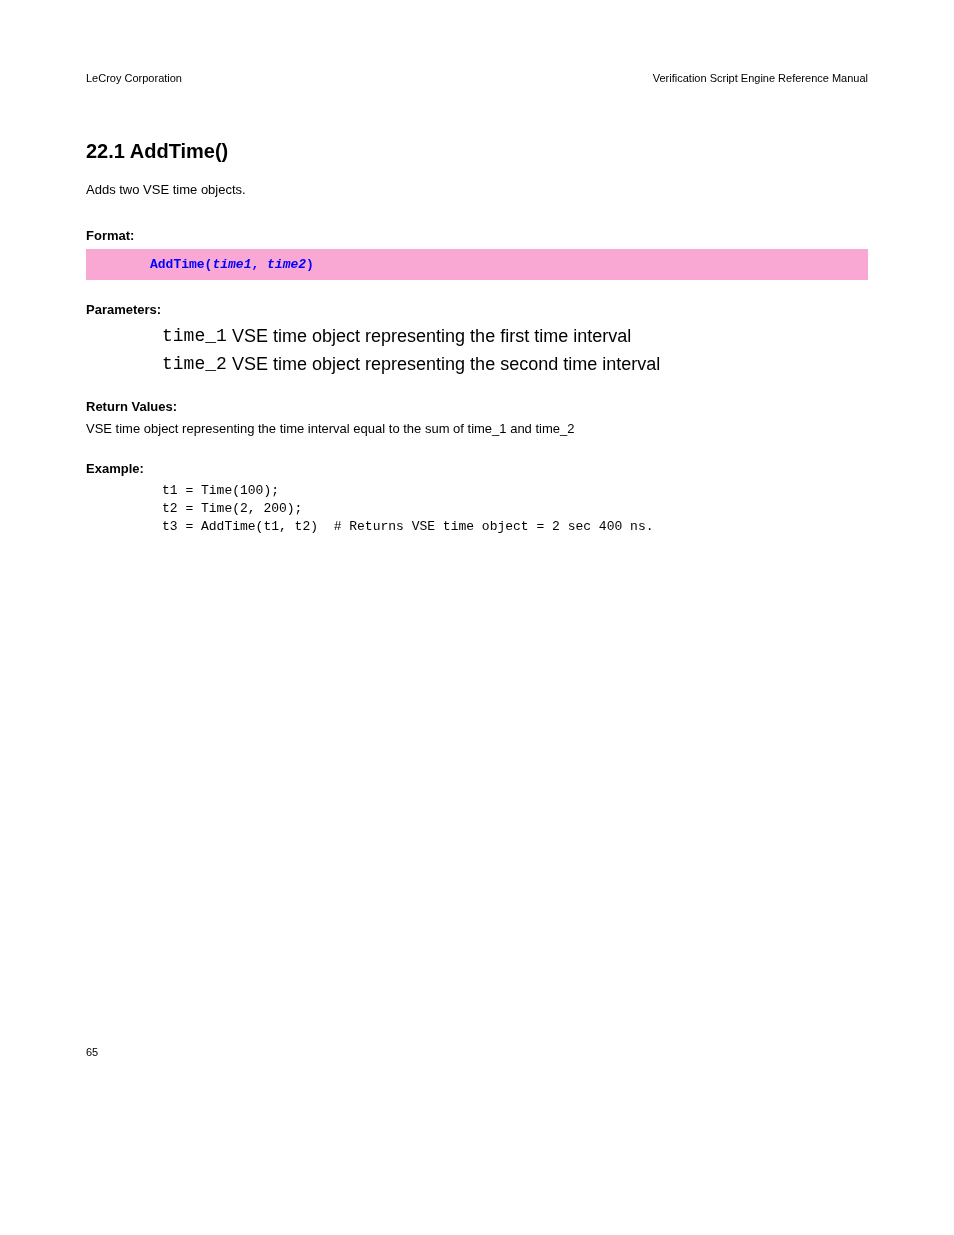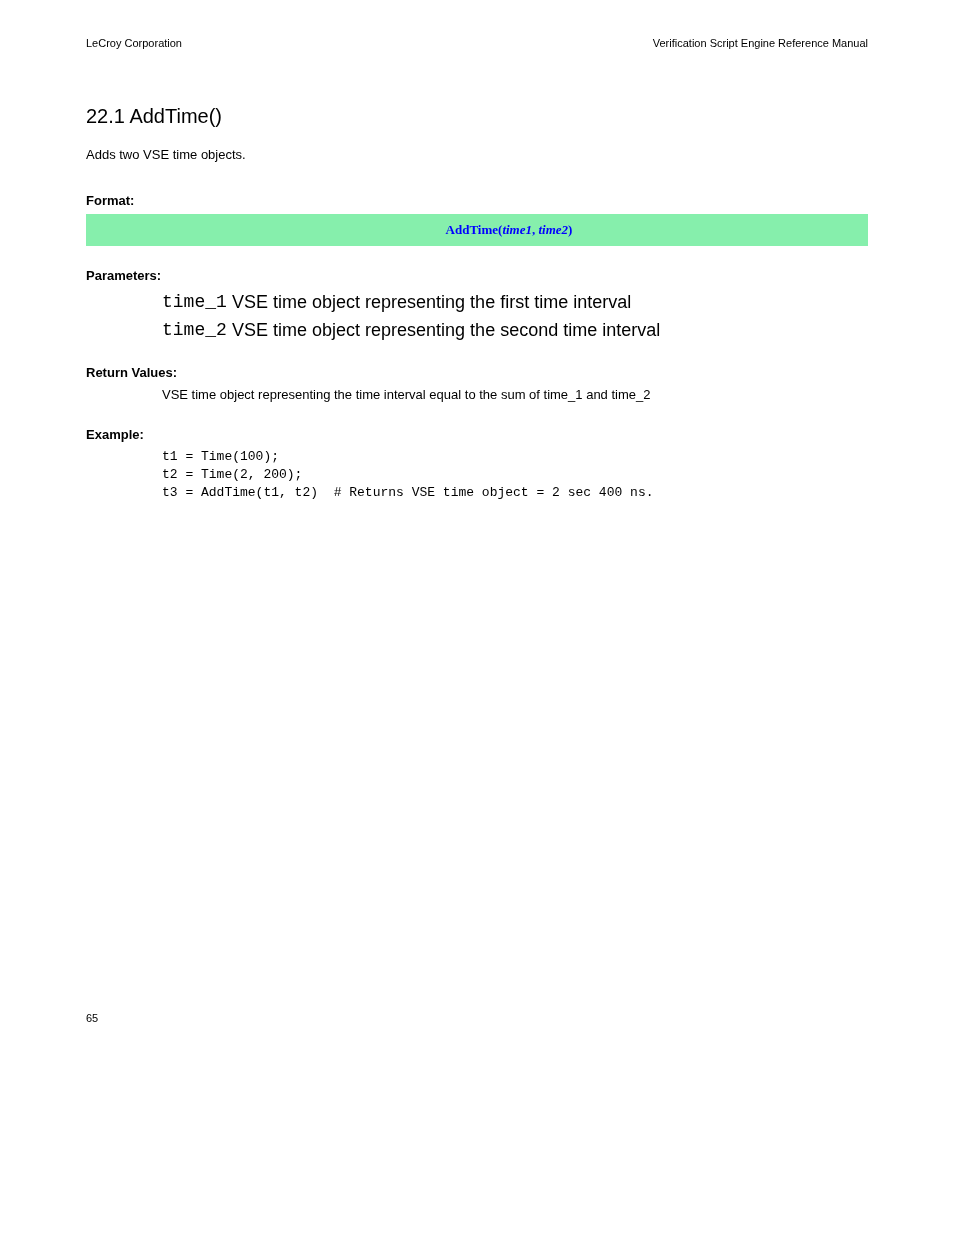--- a/index.html
+++ b/index.html
@@ -3,64 +3,63 @@
 <meta charset="utf-8">
 <style>
   body {
     margin: 0;
     padding: 0;
     background: #ffffff;
     font-family: Arial, Helvetica, sans-serif;
     width: 954px;
   }
   .page {
-    padding: 37px 86px 0 86px;
+    padding: 72px 86px 0 86px;
   }
   .header-row {
     display: flex;
     justify-content: space-between;
     font-size: 11px;
     color: #000;
     margin-bottom: 56px;
     font-family: Arial, sans-serif;
   }
   .section-title {
     font-size: 20px;
-    font-weight: normal;
+    font-weight: bold;
     margin-bottom: 18px;
   }
   .body-text {
     font-size: 13px;
     line-height: 1.45;
     margin-bottom: 28px;
   }
   .subhead {
     font-size: 13px;
     font-weight: bold;
     margin-top: 22px;
     margin-bottom: 6px;
   }
   .code-banner {
-    background: #86efac;
+    background: #f9a8d4;
     padding: 8px 0 8px 64px;
-    font-family: Liberation Serif, serif;
+    font-family: Liberation Mono, monospace;
     font-size: 13px;
     margin-bottom: 14px;
-    text-align: center;
   }
   .kw { color: #0000ff; font-weight: bold; }
   .arg { color: #0000ff; font-weight: bold; font-style: italic; }
   .param-block {
     margin-left: 76px;
     font-size: 18px;
     line-height: 1.45;
   }
   .param-row { display:flex; margin-bottom:2px;}
   .param-name { font-family: "Courier New", monospace; min-width:70px; }
-  .indent-text { margin-left: 76px; font-size: 13px; line-height:1.45; }
+  .indent-text { font-size: 13px; line-height:1.45; }
   .code-block {
     font-family: "Courier New", monospace;
     font-size: 13px;
     margin-left: 76px;
     white-space: pre;
     line-height: 1.4;
   }
   .page-num {
     text-align: left;
     font-size: 11px;

